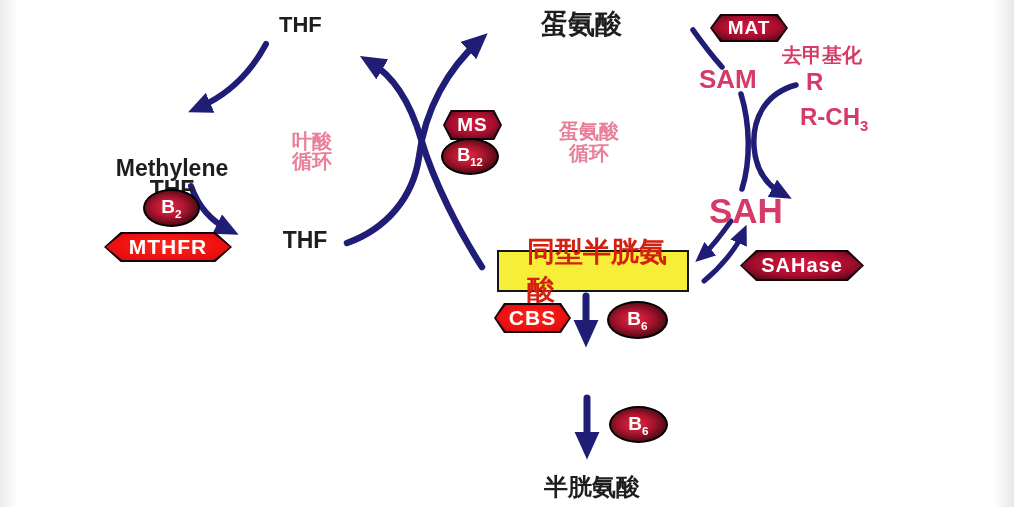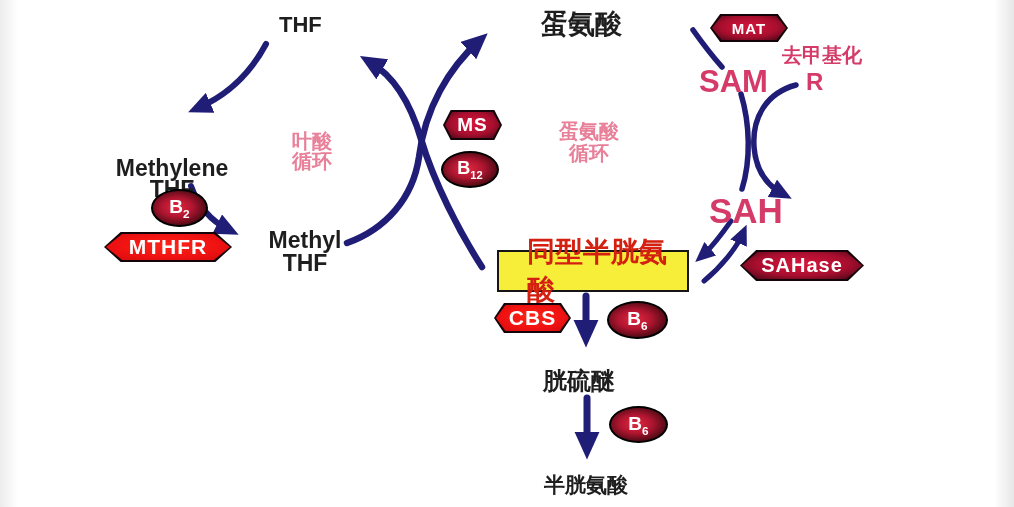--- a/index.html
+++ b/index.html
@@ -74,80 +74,79 @@
     <div>Methylene</div>
     <div>THF</div>
   </div>
 
   <div class="lbl pinkF ctr" style="left:270px;top:131px;width:62px;font-size:20px;line-height:20px;text-align:right;">
     <div>叶酸</div>
     <div>循环</div>
   </div>
 
   <div class="lbl blk ctr" style="left:256px;top:229px;width:98px;font-size:23px;line-height:23px;">
-    <div>Methyl</div>
     <div>THF</div>
   </div>
 
-  <div class="pill" style="left:151px;top:189px;width:57px;height:38px;">
+  <div class="pill" style="left:143px;top:189px;width:57px;height:38px;">
     <span style="font-size:19px;"><span>B</span><sub>2</sub></span>
   </div>
 
   <div class="hex red" style="left:104px;top:232px;width:128px;height:30px;">
     <div class="inner"></div>
     <span style="font-size:21px;">MTHFR</span>
   </div>
 
   <div class="lbl blk" style="left:541px;top:6px;font-size:27px;">蛋氨酸</div>
 
   <div class="lbl pinkF ctr" style="left:550px;top:120px;width:78px;font-size:20px;line-height:22px;">
     <div>蛋氨酸</div>
     <div>循环</div>
   </div>
 
   <div class="hex crimson" style="left:443px;top:110px;width:59px;height:30px;">
     <div class="inner"></div>
     <span style="font-size:19px;">MS</span>
   </div>
 
-  <div class="pill" style="left:441px;top:151px;width:58px;height:37px;">
+  <div class="pill" style="left:441px;top:138px;width:58px;height:37px;">
     <span style="font-size:18px;"><span>B</span><sub>12</sub></span>
   </div>
 
   <div class="hex crimson" style="left:710px;top:14px;width:78px;height:28px;">
     <div class="inner"></div>
-    <span style="font-size:15px;">MAT</span>
+    <span style="font-size:19px;">MAT</span>
   </div>
 
   <div class="lbl pinkS" style="left:782px;top:42px;font-size:20px;">去甲基化</div>
 
-  <div class="lbl pinkS" style="left:699px;top:64px;font-size:31px;">SAM</div>
+  <div class="lbl pinkS" style="left:699px;top:64px;font-size:26px;">SAM</div>
 
   <div class="lbl pinkS" style="left:806px;top:68px;font-size:24px;">R</div>
 
+  <div class="lbl pinkS" style="left:800px;top:103px;font-size:24px;"><span>R-CH</span><sub>3</sub></div>
 
   <div class="lbl pinkS" style="left:709px;top:191px;font-size:35px;">SAH</div>
 
   <div class="hex crimson" style="left:740px;top:250px;width:124px;height:31px;">
     <div class="inner"></div>
     <span style="font-size:20px;">SAHase</span>
   </div>
 
   <div class="hcy-box" style="left:497px;top:250px;width:192px;height:42px;font-size:28px;">同型半胱氨酸</div>
 
   <div class="hex red" style="left:494px;top:303px;width:77px;height:30px;align-items:center;">
     <div class="inner"></div>
     <span style="font-size:21px;">CBS</span>
   </div>
 
   <div class="pill" style="left:607px;top:301px;width:61px;height:38px;">
     <span style="font-size:19px;"><span>B</span><sub>6</sub></span>
   </div>
 
-  <div class="lbl blk" style="left:543px;top:365px;font-size:24px;">胱硫醚</div>
 
   <div class="pill" style="left:609px;top:406px;width:59px;height:37px;">
     <span style="font-size:19px;"><span>B</span><sub>6</sub></span>
   </div>
 
-  <div class="lbl blk" style="left:544px;top:471px;font-size:21px;">半胱氨酸</div>
+  <div class="lbl blk" style="left:544px;top:471px;font-size:24px;">半胱氨酸</div>
 
 </div>
 
 </body></html>

